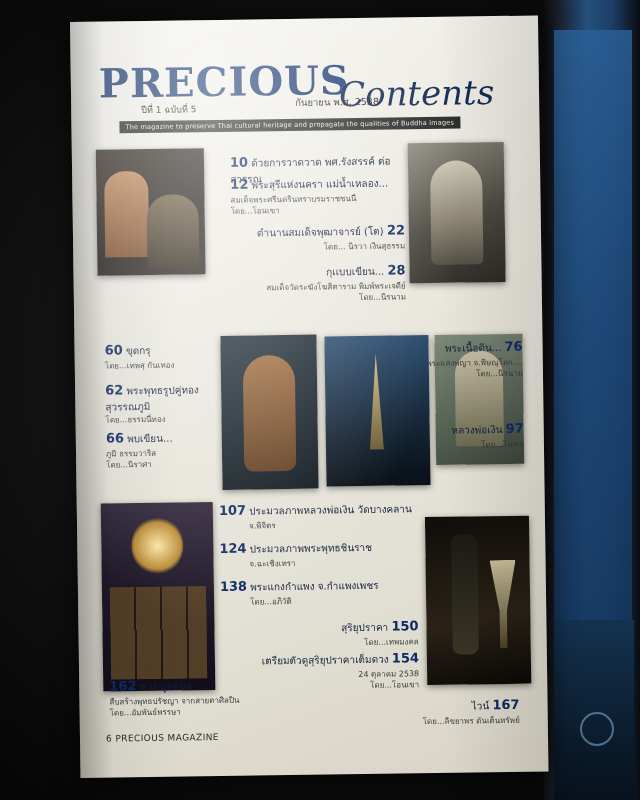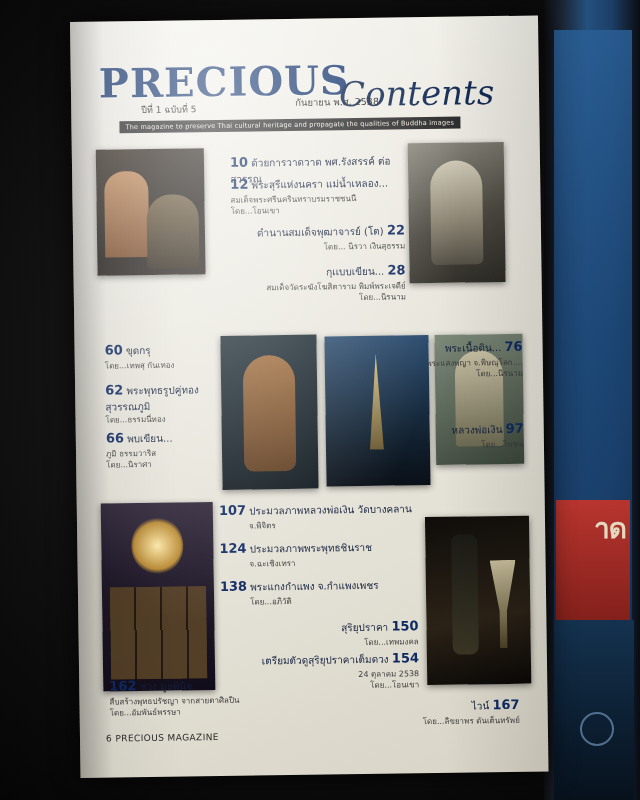--- a/index.html
+++ b/index.html
@@ -107,23 +107,20 @@
      border:2px solid #7fa7cf;opacity:.6;}
 </style>
 </head>
 <body>
 
 <div id="stage">
   <div class="bg-dark"></div>
 
   <div class="right-page">
     <div class="right-page-inner"></div>
-    <div class="right-red">
-      <span>าด</span>
-    </div>
     <div class="right-dark-strip"></div>
     <div class="rp-logo"></div>
   </div>
 
   <div class="page">
 
     <div class="masthead">
       <div class="precious">PRECIOUS</div>
       <div class="contents">Contents</div>
       <div class="issue">ปีที่ 1 ฉบับที่ 5</div>

